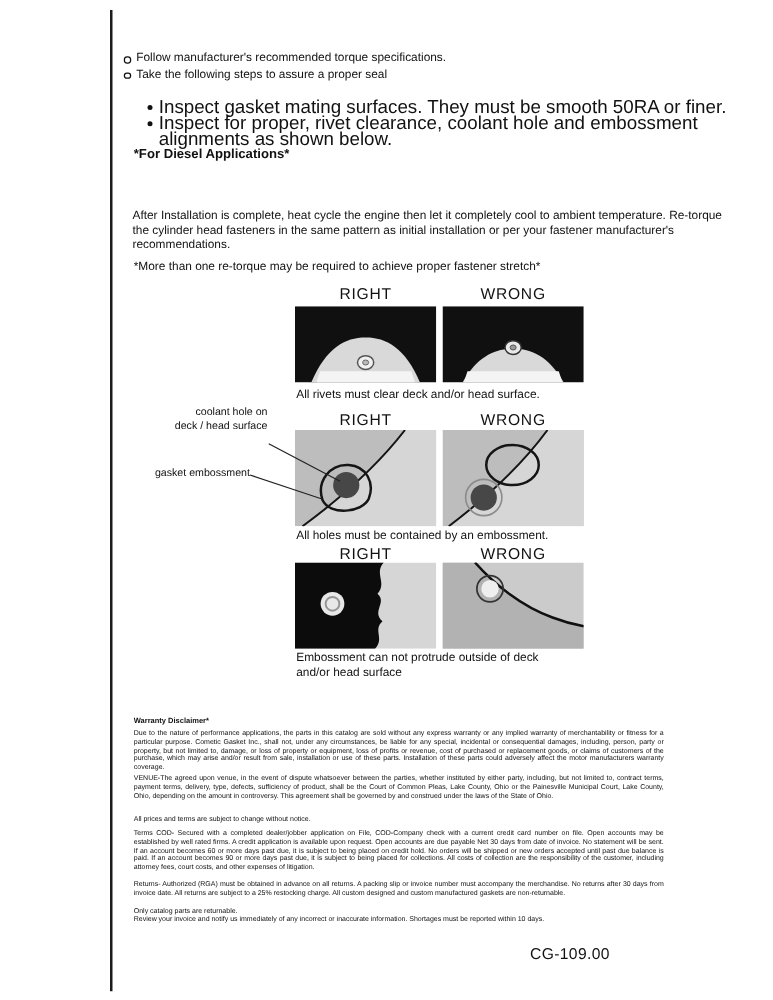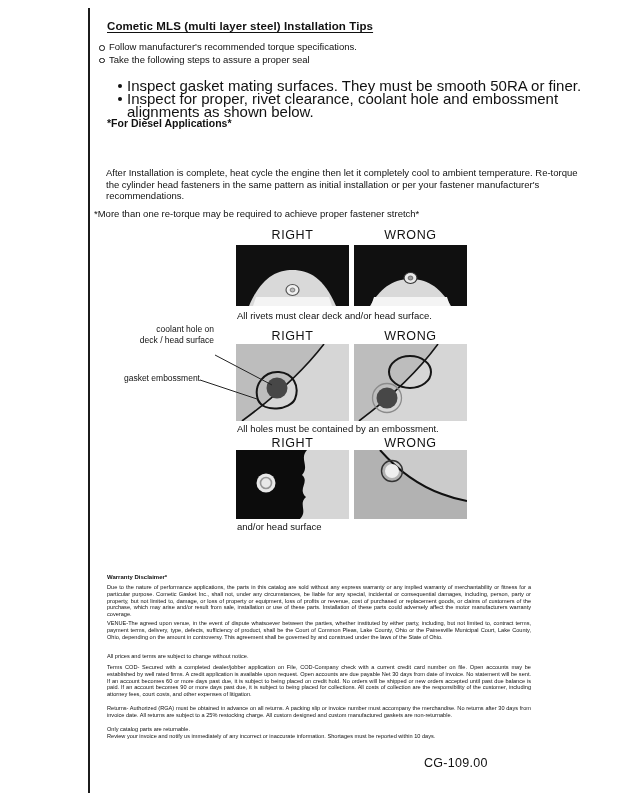--- a/index.html
+++ b/index.html
@@ -24,35 +24,34 @@
   .anno{pointer-events:none;}
   svg{display:block;}
 </style>
 </head>
 <body>
 
 <div class="page">
 
   <div class="left-rule abs" style="left:88px;top:8px;width:2px;height:785px;"></div>
 
-  <div class="title abs" style="left:107px;top:20px;">Cometic MLS (multi layer steel) Installation Tips</div>
 
   <ul class="tips abs" style="left:99px;top:41px;">
     <li class="tip">Follow manufacturer's recommended torque specifications.</li>
     <li class="tip">Take the following steps to assure a proper seal</li>
   </ul>
 
   <ul class="subtips abs" style="left:117px;top:79px;">
     <li class="subtip">Inspect gasket mating surfaces.  They must be smooth 50RA or finer.</li>
     <li class="subtip">Inspect for proper, rivet clearance, coolant hole and embossment alignments as shown below.</li>
   </ul>
 
   <div class="h2 abs" style="left:107px;top:117px;">*For Diesel Applications*</div>
   <p class="para abs" style="left:106px;top:167px;width:474px;">After Installation is complete, heat cycle the engine then let it completely cool to ambient temperature. Re-torque the cylinder head fasteners in the same pattern as initial installation or per your fastener manufacturer's recommendations.</p>
-  <p class="para abs" style="left:94px;top:208px;width:474px;">*More than one re-torque may be required to achieve proper fastener stretch*</p>
+  <p class="para abs" style="left:107px;top:208px;width:474px;">*More than one re-torque may be required to achieve proper fastener stretch*</p>
 
   <div class="fig-label abs" style="left:236px;top:228px;">RIGHT</div>
   <div class="fig-label abs" style="left:354px;top:228px;">WRONG</div>
 
   <svg class="abs" style="left:236px;top:245px;" width="113" height="61" viewBox="0 0 113 61">
     <rect width="113" height="61" fill="#101010"></rect>
     <path d="M13,61 C25,33 40,25 56.5,25 C73,25 88,33 100,61 Z" fill="#d9d9d9"></path>
     <path d="M20,52 L93,52 L96,61 L17,61 Z" fill="#f4f4f4"></path>
     <ellipse cx="56.5" cy="45" rx="6.5" ry="5.5" fill="#f0f0f0" stroke="#555" stroke-width="1.2"></ellipse>
     <ellipse cx="56.5" cy="45" rx="2.4" ry="2" fill="#b9b9b9" stroke="#666" stroke-width="0.8"></ellipse>
@@ -108,20 +107,21 @@
 
   <svg class="abs" style="left:354px;top:450px;" width="113" height="69" viewBox="0 0 113 69">
     <rect width="113" height="69" fill="#cbcbcb"></rect>
     <path d="M26,0 C41,17 63,35 88,44 C97,47.5 106,49.7 113,51 L113,69 L0,69 L0,0 Z" fill="#b2b2b2"></path>
     <path d="M26,0 C41,17 63,35 88,44 C97,47.5 106,49.7 113,51" stroke="#101010" stroke-width="2" fill="none"></path>
     <circle cx="38" cy="21" r="7" fill="#efefef"></circle>
     <circle cx="38" cy="21" r="10.5" fill="none" stroke="#333" stroke-width="1.4"></circle>
   </svg>
 
   <div class="caption abs" style="left:237px;top:521px;">
+    <div>Embossment can not protrude outside of deck</div>
     <div>and/or head surface</div>
   </div>
 
   <svg class="abs anno" style="left:0;top:0;" width="618" height="800" viewBox="0 0 618 800">
     <line x1="215" y1="355" x2="272" y2="385" stroke="#222" stroke-width="1"></line>
     <line x1="200" y1="380" x2="257" y2="399" stroke="#222" stroke-width="1"></line>
   </svg>
 
   <div class="legal-h abs" style="left:107px;top:574px;">Warranty Disclaimer*</div>
   <div class="fine abs" style="left:107px;top:584px;">Due to the nature of performance applications, the parts in this catalog are sold without any express warranty or any implied warranty of merchantability or fitness for a particular purpose.  Cometic Gasket Inc., shall not, under any circumstances, be liable for any special, incidental or consequential damages, including, person, party or property, but not limited to, damage, or loss of property or equipment, loss of profits or revenue, cost of purchased or replacement goods, or claims of customers of the purchase, which may arise and/or result from sale, installation or use of these parts.  Installation of these parts could adversely affect the motor manufacturers warranty coverage.</div>

